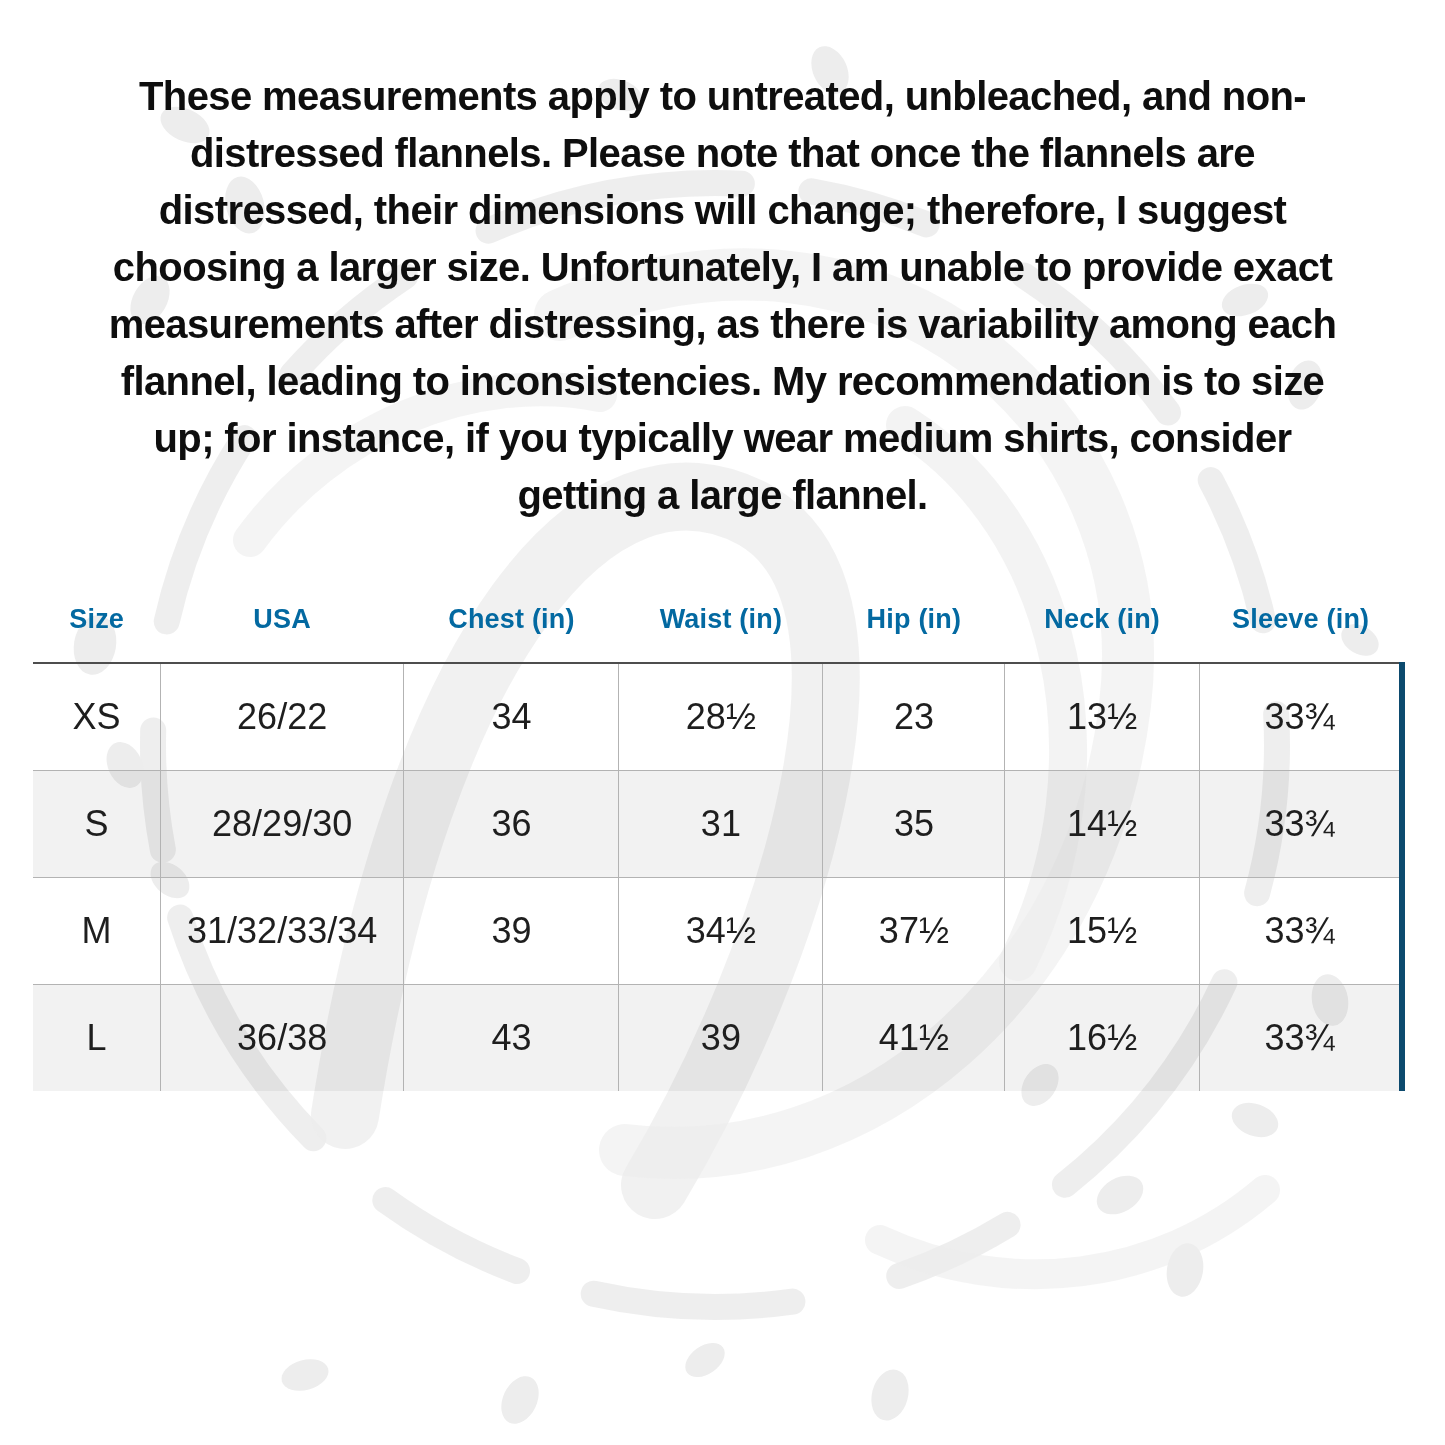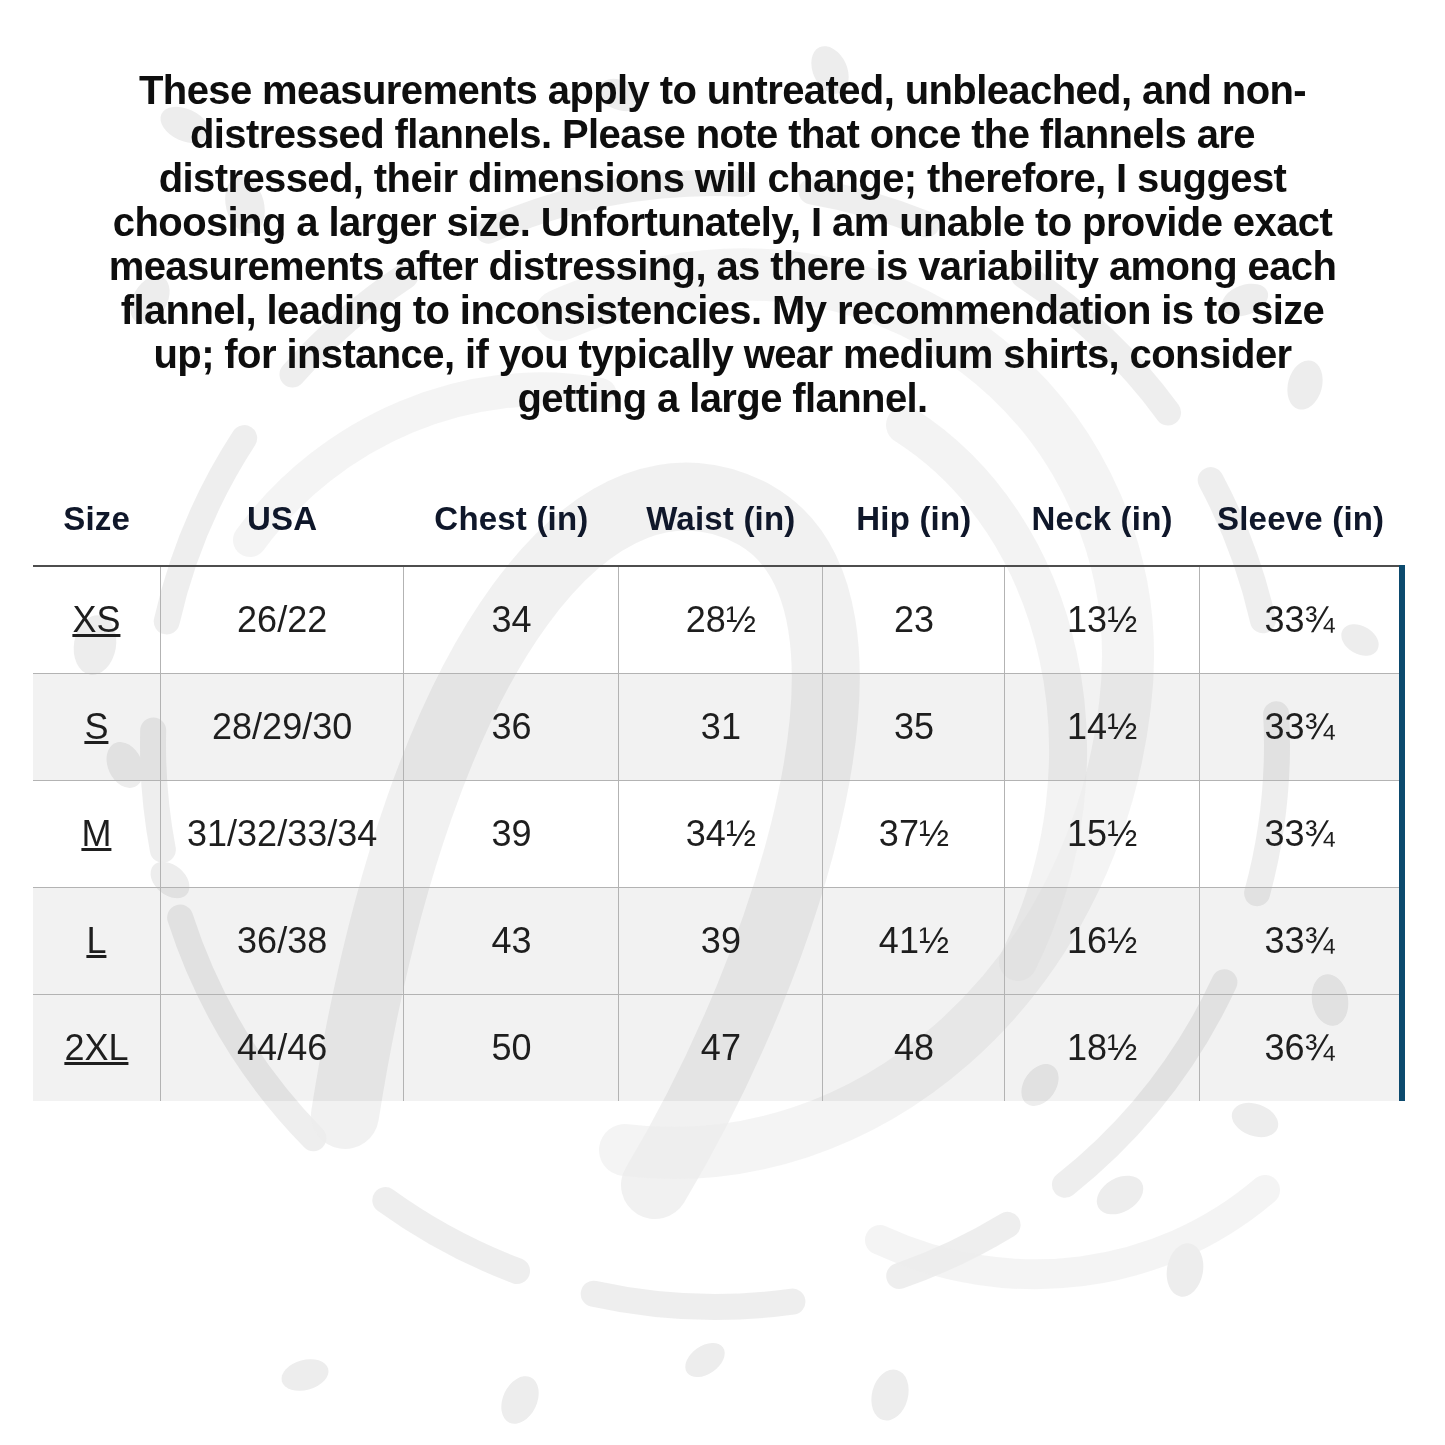--- a/index.html
+++ b/index.html
@@ -16,51 +16,51 @@
     pointer-events:none;
   }
   .content { position:relative; z-index:1; }
 
   .intro {
     width:1270px;
     margin:68px auto 0 auto;
     text-align:center;
     font-weight:bold;
     font-size:40px;
-    line-height:44px;
+    line-height:57px;
     letter-spacing:-0.6px;
     color:#0e0e0e;
   }
 
   .chart-wrap { margin:80px 40px 0 33px; }
   table.size-chart {
     width:1372px;
     border-collapse:collapse;
     table-layout:fixed;
   }
   .size-chart th {
-    font-size:33px;
+    font-size:27px;
     font-weight:bold;
-    color:#0f172a;
+    color:#0369a1;
     text-align:center;
     padding:0 0 27px 0;
     border-bottom:2px solid #4d4d4d;
     letter-spacing:0.2px;
   }
   .size-chart td {
     height:104px;
     text-align:center;
     vertical-align:middle;
     font-size:36px;
     font-weight:normal;
     color:#1e1e1e;
     border-top:1px solid #b3b3b3;
     border-left:1px solid #b3b3b3;
   }
-  .size-chart td:first-child { border-left:none;text-decoration:underline; }
+  .size-chart td:first-child { border-left:none; }
   .size-chart td:last-child { border-right:6px solid #0c4a6e; }
   .size-chart tbody tr:first-child td { border-top:none; }
   .size-chart tbody tr.striped td { background:rgba(20,20,20,0.055); }
 </style>
 </head>
 <body>
 
 <svg class="watermark" width="1445" height="1445" viewBox="0 0 1445 1445" aria-hidden="true">
   <g fill="none" stroke="#ececec" stroke-linecap="round">
     <circle cx="715" cy="745" r="562" stroke-width="26" stroke-dasharray="150 95 260 70 120 110 200 80" opacity="0.9"></circle>
@@ -149,25 +149,16 @@
           </tr>
           <tr class="striped">
             <td>L</td>
             <td>36/38</td>
             <td>43</td>
             <td>39</td>
             <td>41½</td>
             <td>16½</td>
             <td>33¾</td>
           </tr>
-          <tr class="striped">
-            <td>2XL</td>
-            <td>44/46</td>
-            <td>50</td>
-            <td>47</td>
-            <td>48</td>
-            <td>18½</td>
-            <td>36¾</td>
-          </tr>
         </tbody>
     </table>
   </div>
 </div>
 
 </body></html>

